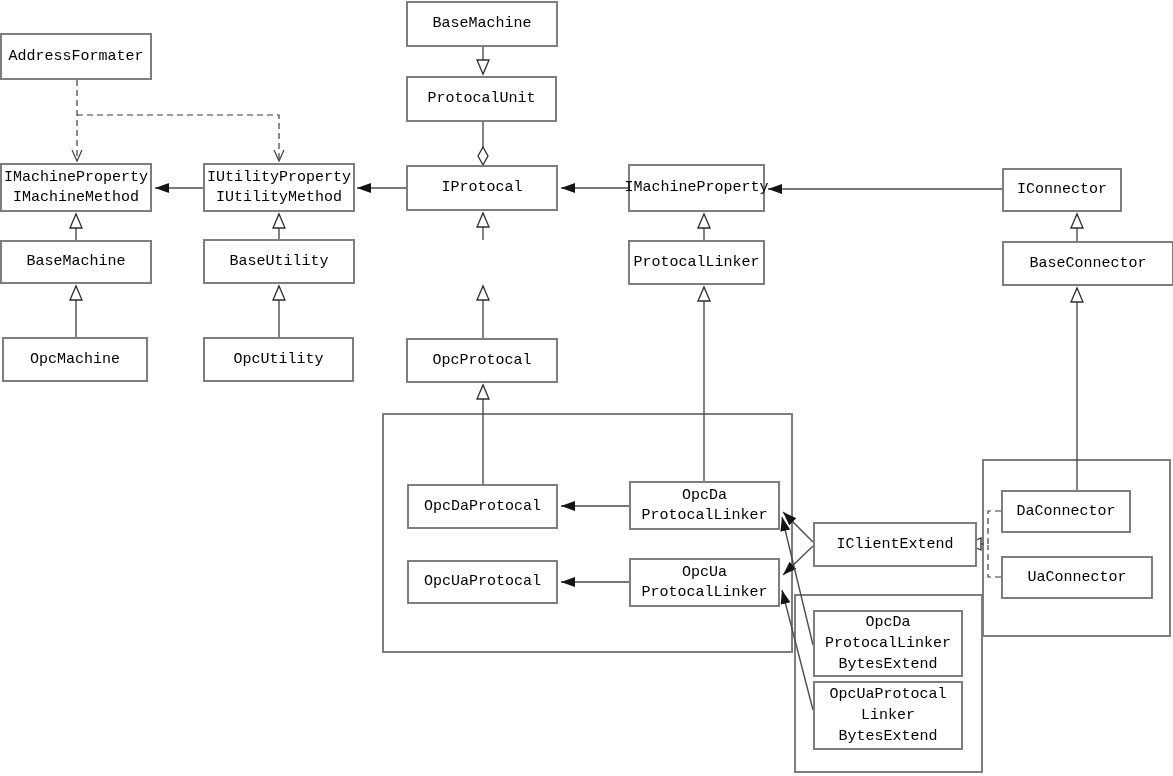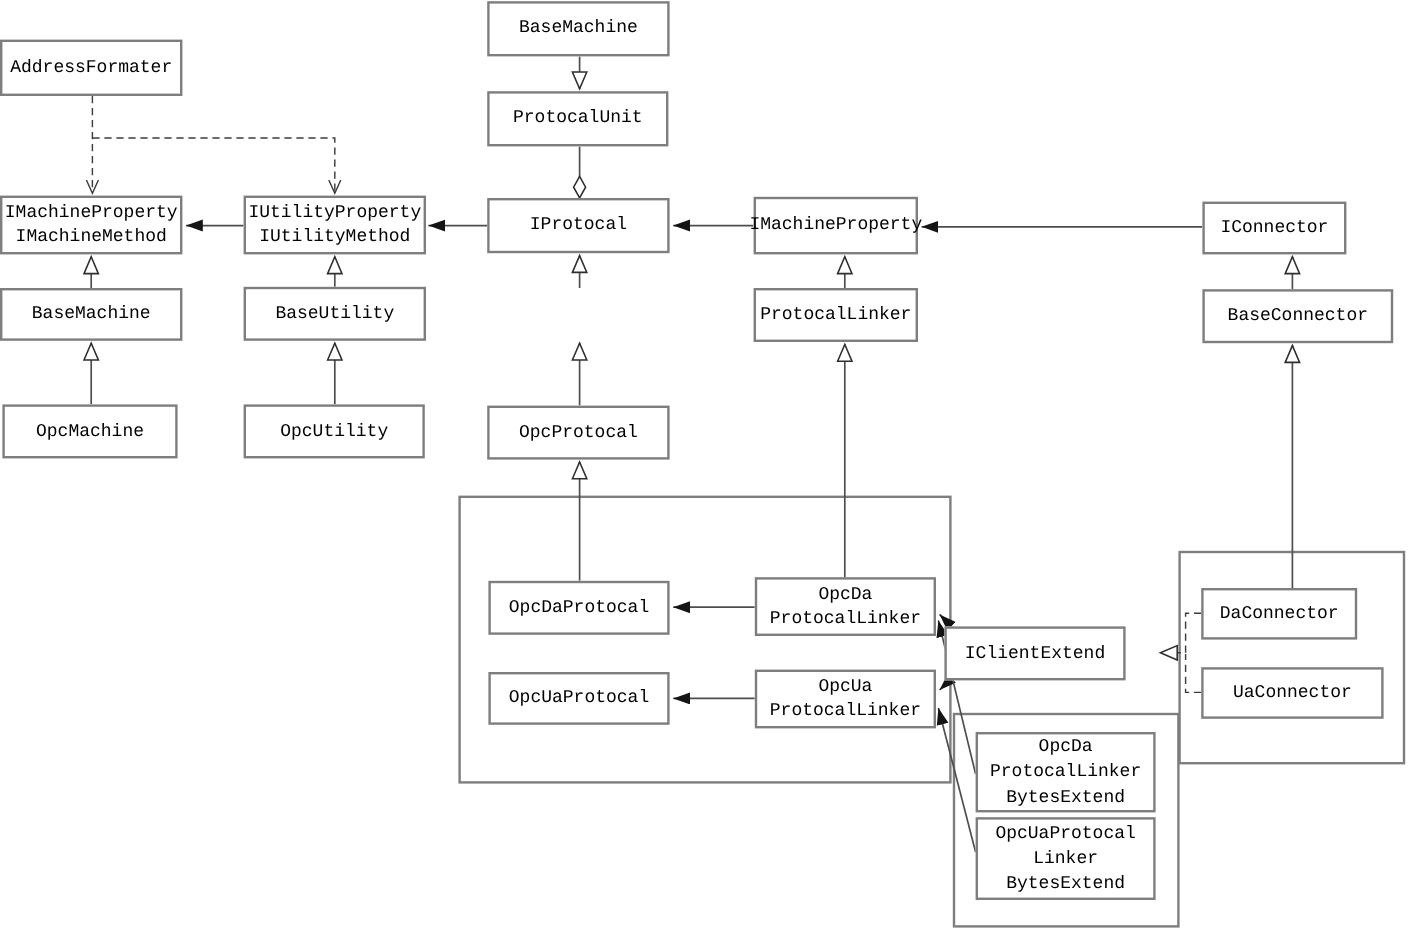--- a/index.html
+++ b/index.html
@@ -90,28 +90,28 @@
 IUtilityMethod</div>
   <div class="node" style="left:203px;top:239px;width:152px;height:45px">BaseUtility</div>
   <div class="node" style="left:203px;top:337px;width:151px;height:45px">OpcUtility</div>
   <div class="node" style="left:406px;top:1px;width:152px;height:46px">BaseMachine</div>
   <div class="node" style="left:406px;top:76px;width:151px;height:46px">ProtocalUnit</div>
   <div class="node" style="left:406px;top:165px;width:152px;height:46px">IProtocal</div>
   <div class="node" style="left:406px;top:338px;width:152px;height:45px">OpcProtocal</div>
   <div class="node" style="left:628px;top:164px;width:137px;height:48px">IMachineProperty</div>
   <div class="node" style="left:628px;top:240px;width:137px;height:45px">ProtocalLinker</div>
   <div class="node" style="left:1002px;top:168px;width:120px;height:44px">IConnector</div>
-  <div class="node" style="left:1002px;top:241px;width:159px;height:45px">BaseConnector</div>
+  <div class="node" style="left:1002px;top:241px;width:172px;height:45px">BaseConnector</div>
   <div class="node" style="left:407px;top:484px;width:151px;height:45px">OpcDaProtocal</div>
   <div class="node" style="left:407px;top:560px;width:151px;height:44px">OpcUaProtocal</div>
   <div class="node" style="left:629px;top:481px;width:151px;height:49px">OpcDa
 ProtocalLinker</div>
   <div class="node" style="left:629px;top:558px;width:151px;height:49px">OpcUa
 ProtocalLinker</div>
-  <div class="node" style="left:787px;top:522px;width:151px;height:45px">IClientExtend</div>
+  <div class="node" style="left:813px;top:522px;width:164px;height:45px">IClientExtend</div>
   <div class="node" style="left:1001px;top:490px;width:130px;height:43px">DaConnector</div>
   <div class="node" style="left:1001px;top:556px;width:152px;height:43px">UaConnector</div>
   <div class="node h3" style="left:813px;top:610px;width:150px;height:67px">OpcDa
 ProtocalLinker
 BytesExtend</div>
   <div class="node h3" style="left:813px;top:681px;width:150px;height:69px">OpcUaProtocal
 Linker
 BytesExtend</div>
 
 </div>

